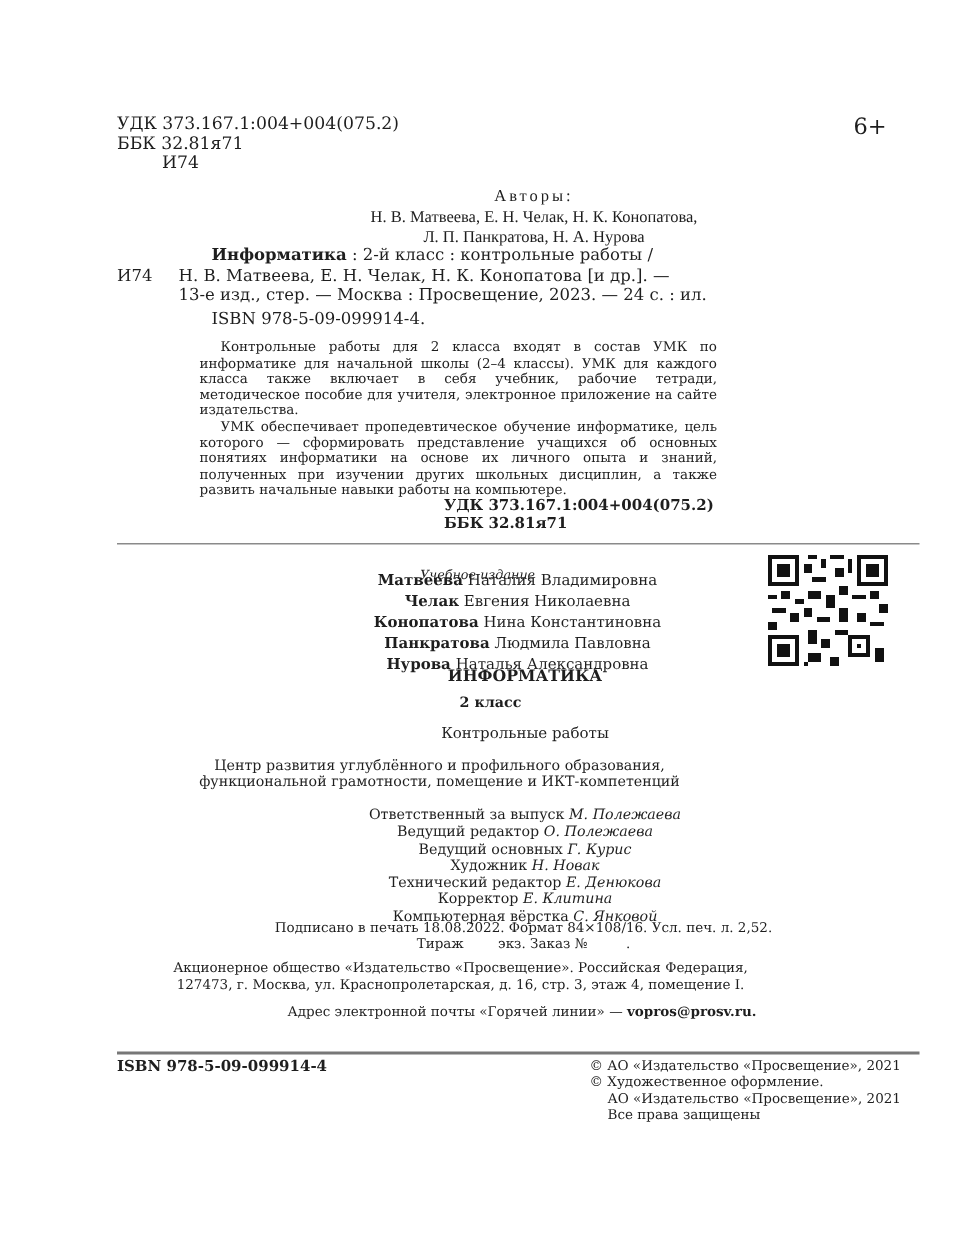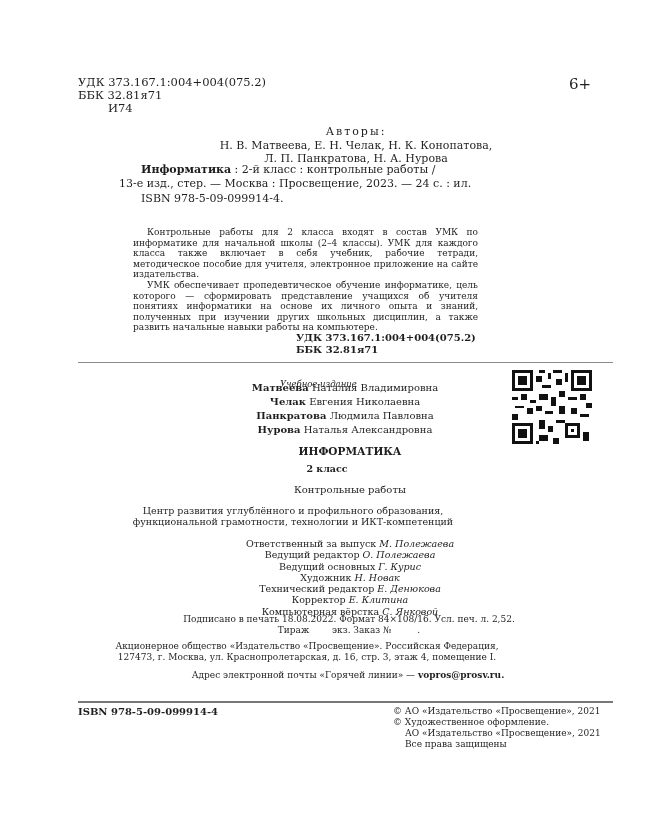--- a/index.html
+++ b/index.html
@@ -4,21 +4,21 @@
   <style>
     html, body { margin: 0; padding: 0; background: #ffffff; }
     body { width: 650px; height: 835px; position: relative; overflow: hidden;
       font-family: "DejaVu Serif", "Liberation Serif", serif; color: #1e1e1e; }
     .abs { position: absolute; }
     .hdr { left: 78px; top: 76px; font-size: 11.5px; line-height: 13px; }
     .hdr div { white-space: nowrap; }
     .age { left: 569px; top: 75px; font-size: 15px; }
     .authors { left: 0; width: 650px; top: 125px; text-align: center; font-size: 11px; line-height: 13px; }
     .authors .ttl { letter-spacing: 2px; margin-bottom: 1px; }
-    .authors .names { padding-left: 62px; }
+    .authors .names { padding-left: 62px; font-family: Liberation Serif, serif; }
     .biblio { left: 78px; top: 163px; width: 400px; font-size: 11px; line-height: 13.5px; }
     .biblio .line { white-space: nowrap; }
     .biblio .indent { padding-left: 41px; }
     .biblio .i74 { display: inline-block; width: 41px; }
     .annot { left: 133px; top: 227px; width: 345px; font-size: 9px; line-height: 10.6px; text-align: justify; }
     .annot p { margin: 0; text-indent: 14px; }
     .udk2 { left: 296px; top: 332px; font-size: 10px; line-height: 11.5px; font-weight: bold; }
     .hr { left: 78px; width: 535px; height: 1px; background: #8a8a8a; }
     .edition { left: 280px; top: 367px; font-size: 8.5px; font-style: italic; width: 110px; margin-top: 12px; }
     .people { left: 180px; top: 381px; width: 330px; text-align: center; font-size: 10px; line-height: 14px; }
@@ -48,41 +48,43 @@
 <div class="abs age">6+</div>
 
 <div class="abs authors">
   <div class="ttl names">Авторы:</div>
   <div class="names">Н. В. Матвеева, Е. Н. Челак, Н. К. Конопатова,</div>
   <div class="names">Л. П. Панкратова, Н. А. Нурова</div>
 </div>
 
 <div class="abs biblio">
   <div class="line indent" style="padding-left:63px"><b>Информатика</b><span> : 2-й класс : контрольные работы /</span></div>
+  <div class="line"><span class="i74">И74</span><span>Н. В. Матвеева, Е. Н. Челак, Н. К. Конопатова [и др.]. —</span></div>
   <div class="line indent">13-е изд., стер. — Москва : Просвещение, 2023. — 24 с. : ил.</div>
   <div class="line" style="padding-left:63px;margin-top:2px">ISBN 978-5-09-099914-4.</div>
 </div>
 
 <div class="abs annot">
   <p>Контрольные работы для 2 класса входят в состав УМК по информатике для начальной школы (2–4 классы). УМК для каждого класса также включает в себя учебник, рабочие тетради, методическое пособие для учителя, электронное приложение на сайте издательства.</p>
-  <p>УМК обеспечивает пропедевтическое обучение информатике, цель которого — сформировать представление учащихся об учителя понятиях информатики на основе их личного опыта и знаний, полученных при изучении других школьных дисциплин, а также развить начальные навыки работы на компьютере.</p>
+  <p>УМК обеспечивает пропедевтическое обучение информатике, цель которого — сформировать представление учащихся об основных понятиях информатики на основе их личного опыта и знаний, полученных при изучении других школьных дисциплин, а также развить начальные навыки работы на компьютере.</p>
 </div>
 
 <div class="abs udk2">
   <div>УДК 373.167.1:004+004(075.2)</div>
   <div>ББК 32.81я71</div>
 </div>
 
 <div class="abs hr" style="top:362px"></div>
 
 <div class="abs edition">Учебное издание</div>
 
 <div class="abs people">
   <div><b>Матвеева</b> <span>Наталия Владимировна</span></div>
   <div><b>Челак</b> <span>Евгения Николаевна</span></div>
+  <div><b>Конопатова</b> <span>Нина Константиновна</span></div>
   <div><b>Панкратова</b> <span>Людмила Павловна</span></div>
   <div><b>Нурова</b> <span>Наталья Александровна</span></div>
 </div>
 
 <svg class="abs qr" viewBox="0 0 29 27" shape-rendering="crispEdges">
   <rect x="0" y="0" width="29" height="27" fill="#fff"></rect>
   <g fill="#111">
     <rect x="1" y="1" width="7" height="7"></rect>
       <rect x="2" y="2" width="5" height="5" fill="#fff"></rect>
       <rect x="3" y="3" width="3" height="3"></rect>
@@ -127,21 +129,21 @@
       <rect x="25" y="22" width="2" height="3"></rect>
       <rect x="9" y="25" width="1" height="1"></rect>
   </g>
 </svg>
 
 <div class="abs title">ИНФОРМАТИКА</div>
 <div class="abs grade">2 класс</div>
 <div class="abs ptype">Контрольные работы</div>
 <div class="abs center">
   <div>Центр развития углублённого и профильного образования,</div>
-  <div>функциональной грамотности, технологии и ИКТ-компетенций</div>
+  <div>функциональной грамотности, помещение и ИКТ-компетенций</div>
 </div>
 
 <div class="abs staff">
   <div><span>Ответственный за выпуск</span> <i>М. Полежаева</i></div>
   <div><span>Ведущий редактор</span> <i>О. Полежаева</i></div>
   <div><span>Ведущий основных</span> <i>Г. Курис</i></div>
   <div><span>Художник</span> <i>Н. Новак</i></div>
   <div><span>Технический редактор</span> <i>Е. Денюкова</i></div>
   <div><span>Корректор</span> <i>Е. Клитина</i></div>
   <div><span>Компьютерная вёрстка</span> <i>С. Янковой</i></div>

